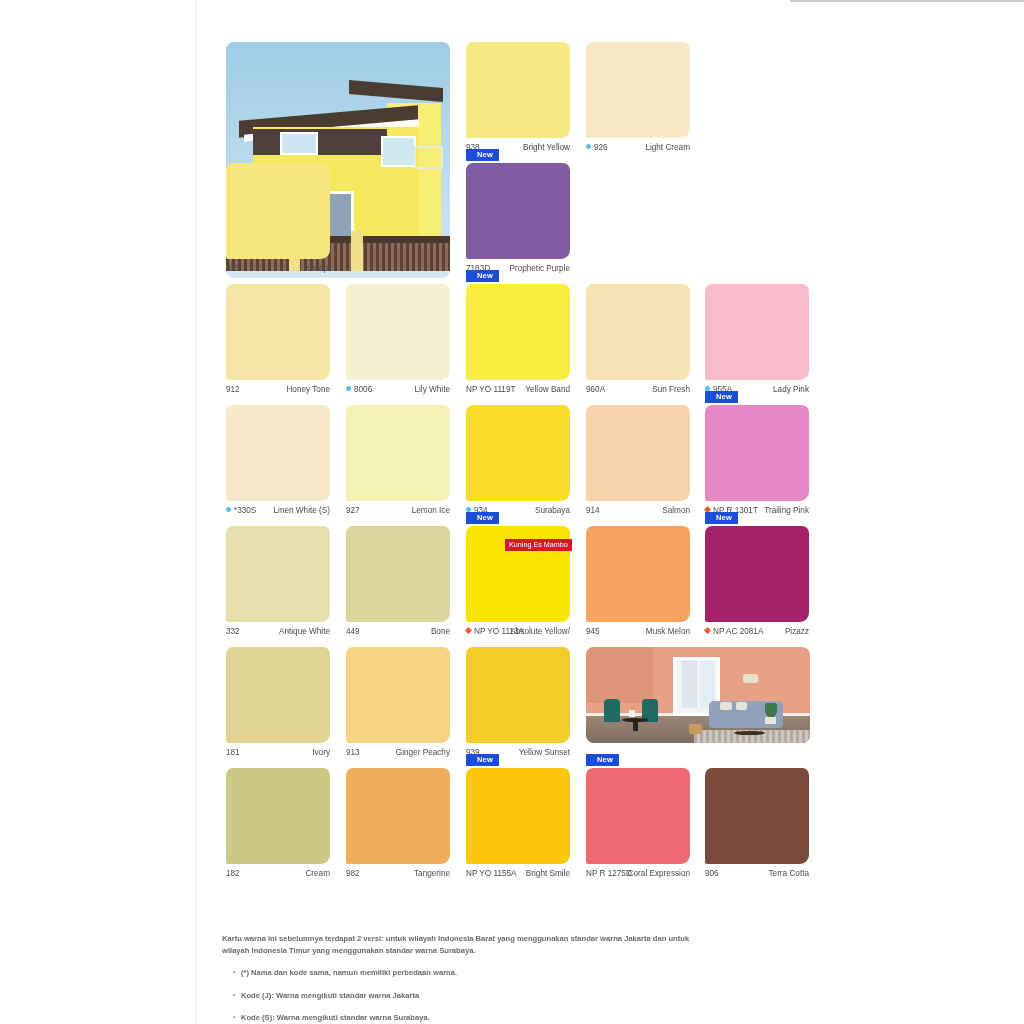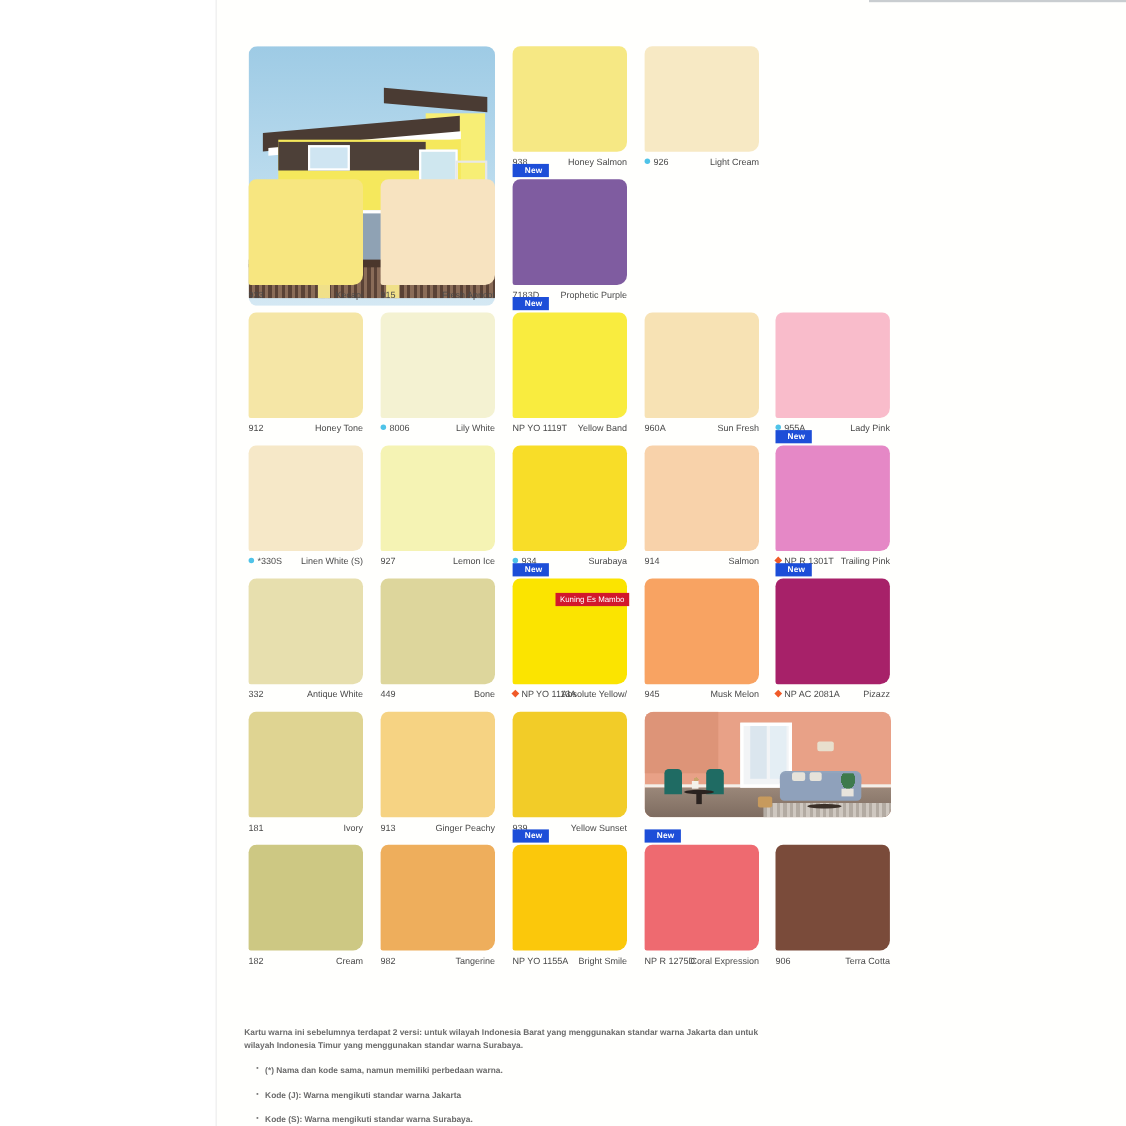--- a/index.html
+++ b/index.html
@@ -161,44 +161,37 @@
             <div class="fence"></div>
             <div class="fencerail"></div>
             <div class="post" style="left:28%"></div>
             <div class="post" style="left:56%"></div>
           </div>
         </div>
         <div class="cell c2">
           <div class="swatch" style="background: rgb(246, 232, 132);"></div>
           <div class="meta">
             <span class="code">938</span>
-            <span class="name">Honey Salmon</span>
+            <span class="name">Bright Yellow</span>
           </div>
         </div>
         <div class="cell c3">
           <div class="swatch" style="background: rgb(247, 233, 196);"></div>
           <div class="meta">
             <span class="code"><span class="dot"></span>926</span>
             <span class="name">Light Cream</span>
           </div>
         </div>
       </div>
       <div class="row">
         <div class="cell c0">
           <div class="swatch" style="background: rgb(247, 230, 128);"></div>
           <div class="meta">
             <span class="code">933</span>
             <span class="name">Kecapi</span>
-          </div>
-        </div>
-        <div class="cell c1">
-          <div class="swatch" style="background: rgb(247, 227, 192);"></div>
-          <div class="meta">
-            <span class="code">915</span>
-            <span class="name">Fresh Apricot</span>
           </div>
         </div>
         <div class="cell c2">
           <div class="swatch" style="background: rgb(127, 92, 160);"></div>
           <span class="newbadge">New</span>
           <div class="meta">
             <span class="code">7183D</span>
             <span class="name">Prophetic Purple</span>
           </div>
         </div>

